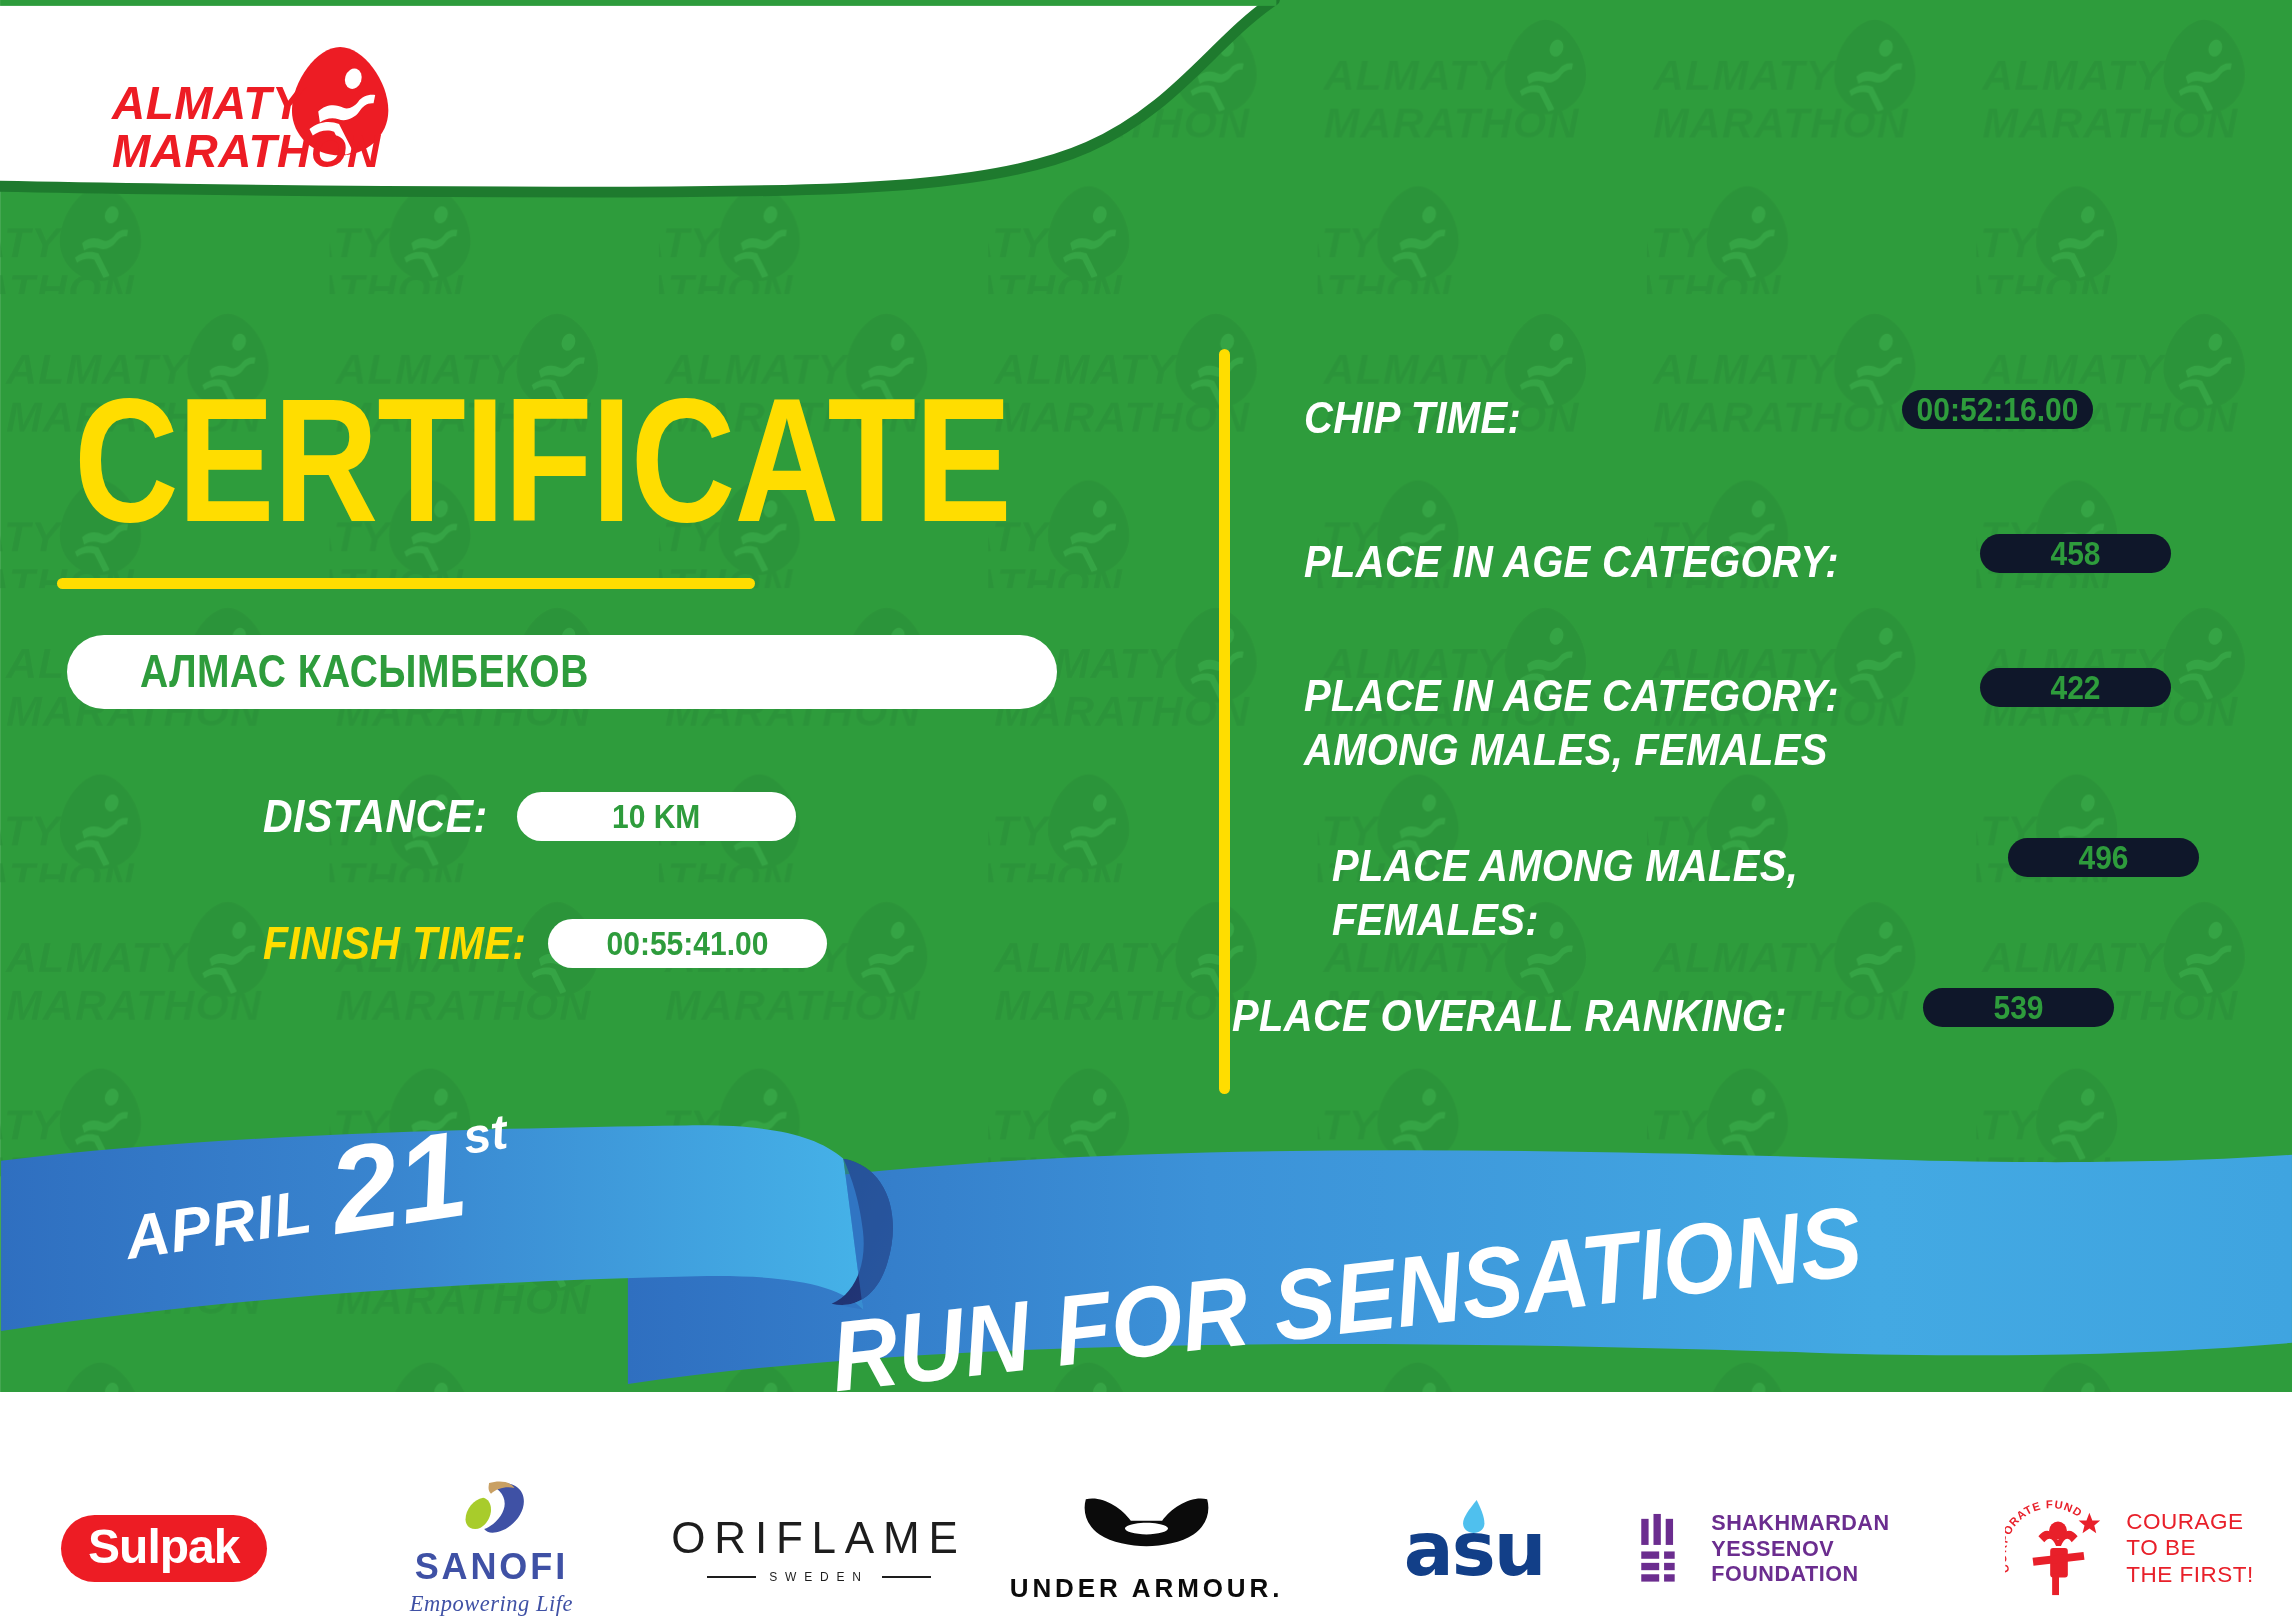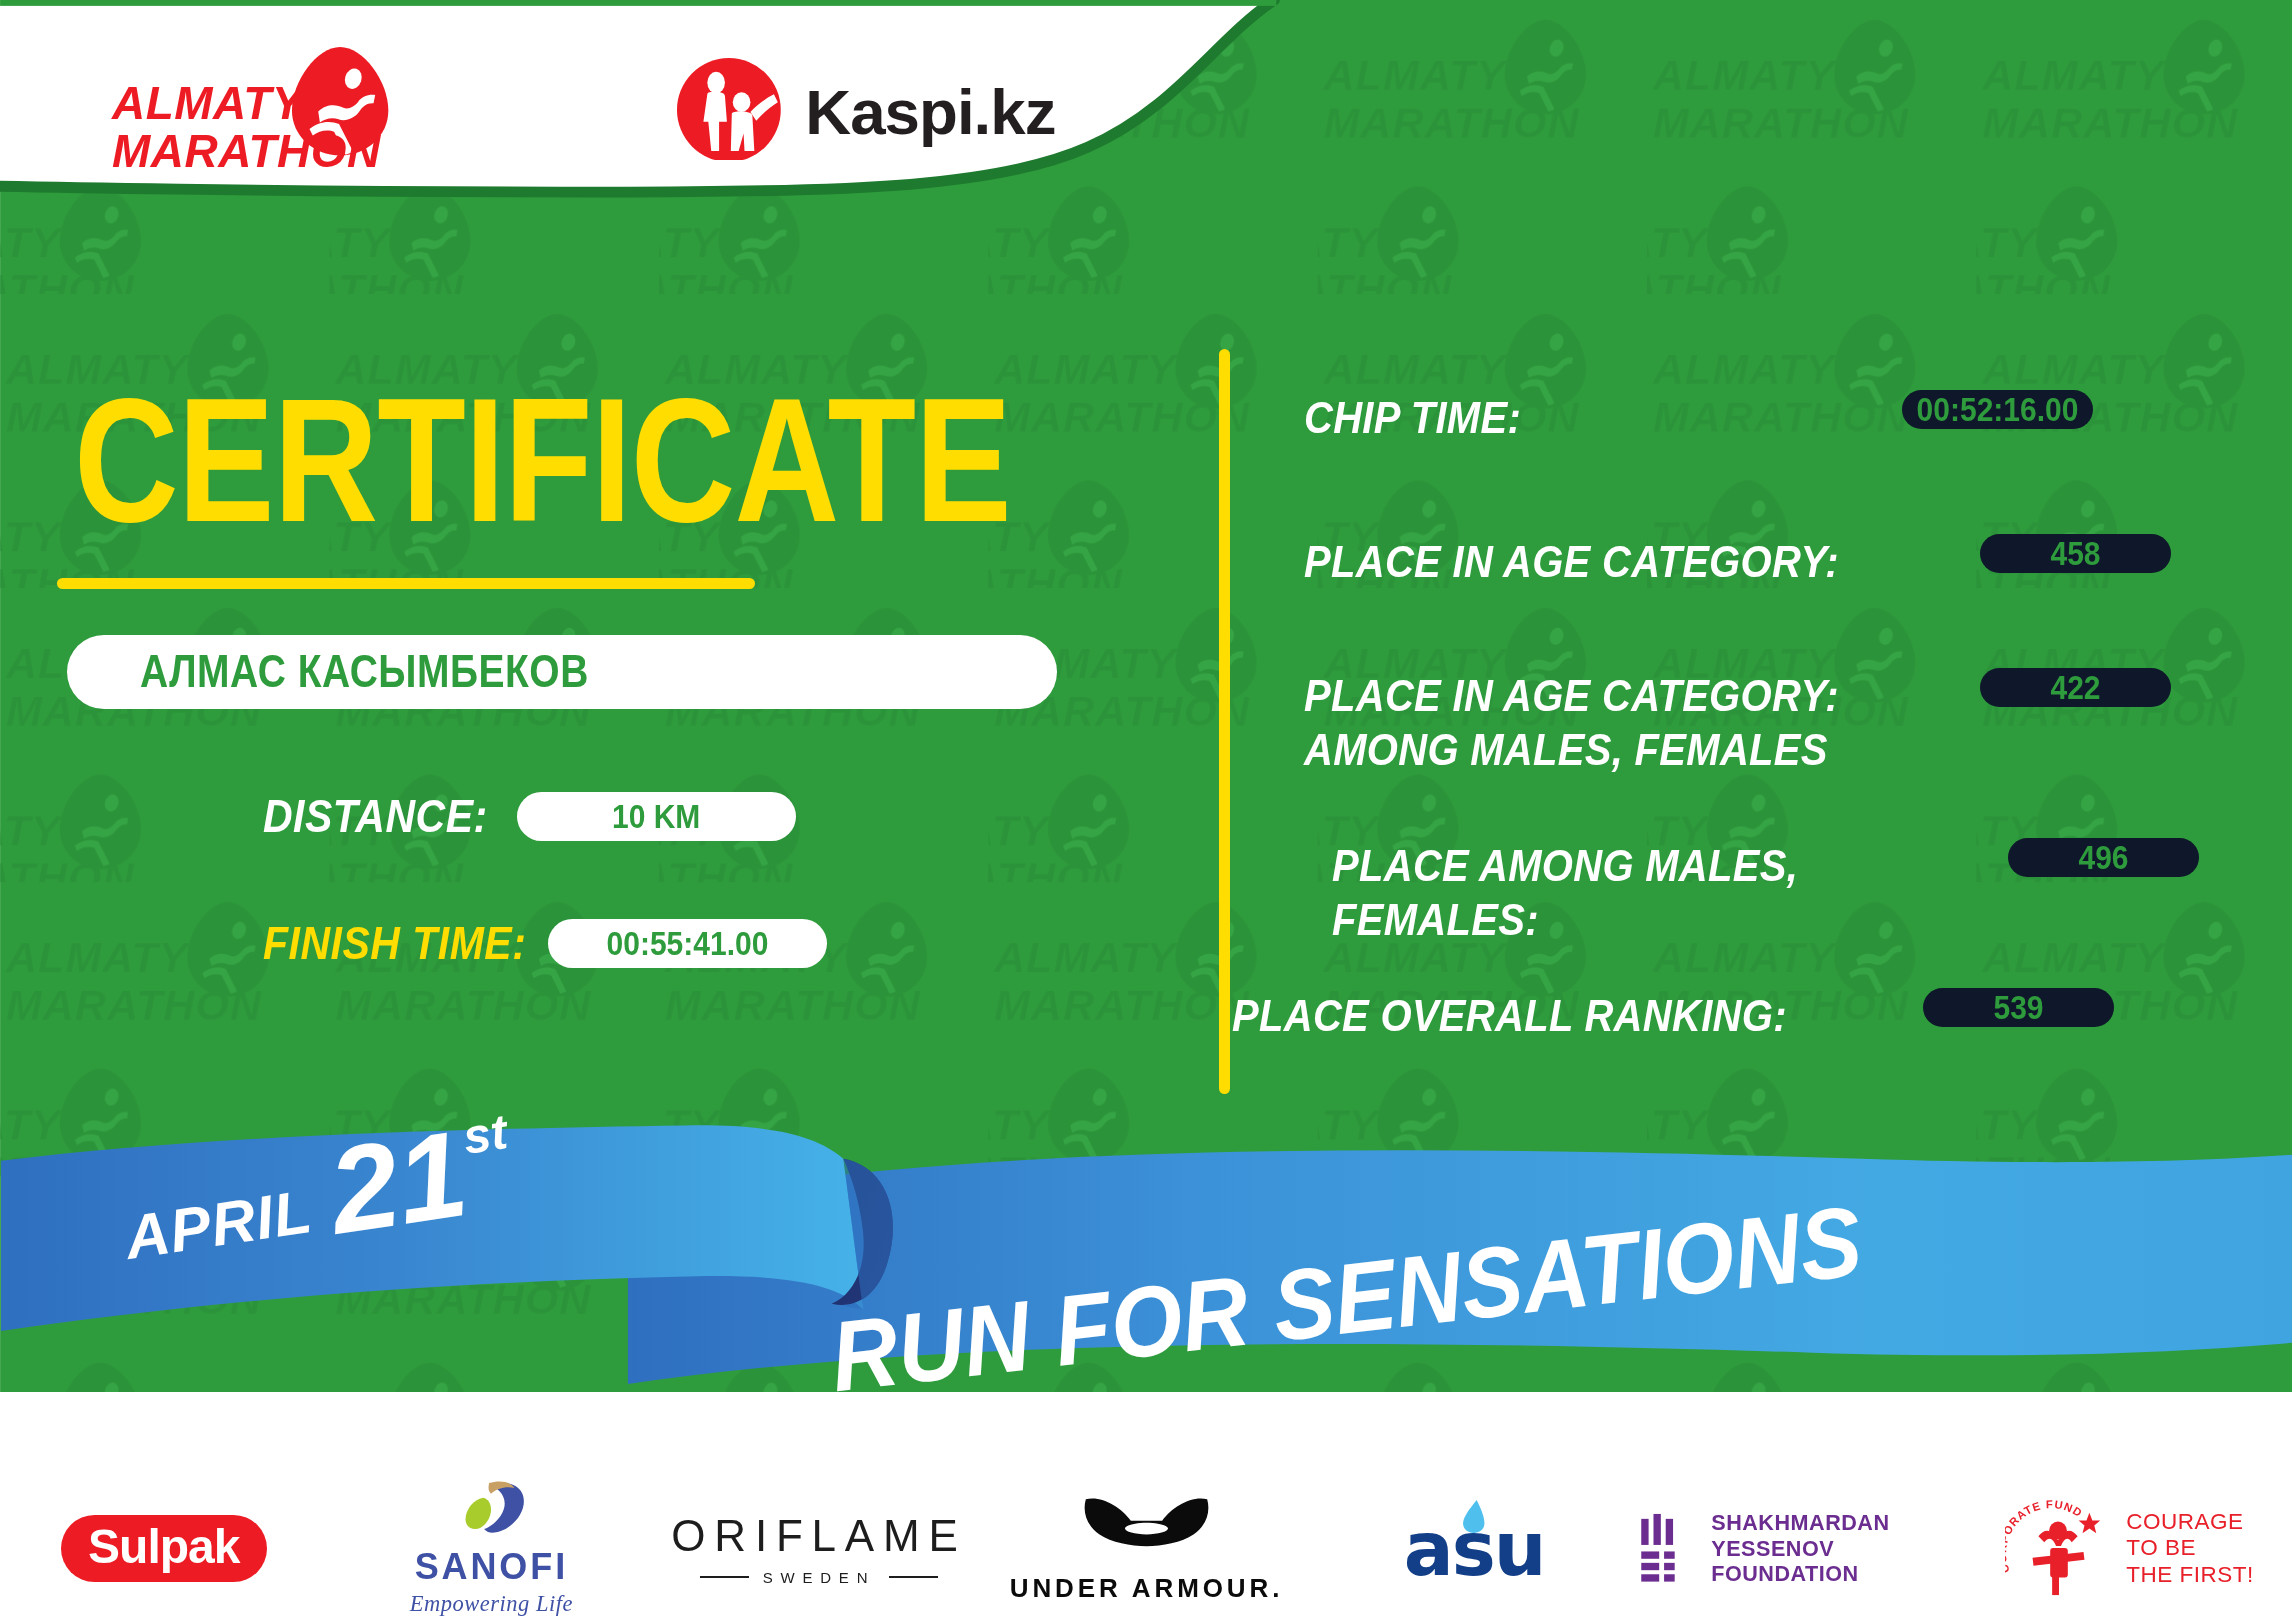--- a/index.html
+++ b/index.html
@@ -220,21 +220,21 @@
   .oriflame { display:flex; flex-direction:column; align-items:center; }
   .orif-word {
     color:#1d1d1d; font-size:44px; letter-spacing:8.8px;
     font-weight:400;
   }
   .orif-sub-row {
     display:flex; align-items:center; gap:13.7px; margin-top:7.8px;
     width:100%; justify-content:center;
   }
   .orif-line { height:2px; background:#1d1d1d; width:49px; }
-  .orif-sub { color:#1d1d1d; font-size:15px; letter-spacing:7.8px; }
+  .orif-sub { color:#1d1d1d; font-size:12px; letter-spacing:7.8px; }
 
   
   .ua { display:flex; flex-direction:column; align-items:center; }
   .ua-word {
     color:#0b0b0b; font-size:26px; font-weight:bold;
     letter-spacing:3.9px; margin-top:7.8px;
   }
 
   
   .asu-word {
@@ -328,35 +328,20 @@
             <path d="M14 150 C30 136 52 134 68 141 L94 192 L80 197 L59 155 C47 150 31 153 20 162 Z"></path>
           </g>
         </g>
         <g font-family="Liberation Sans, sans-serif" font-weight="bold" font-style="italic" fill="#ED1C24">
           <text x="2" y="78" font-size="47" letter-spacing="0.5">ALMATY</text>
           <text x="2" y="127" font-size="47" letter-spacing="0.5">MARATHON</text>
         </g>
       </svg>
     </div>
 
-    <div class="logo-kaspi">
-      <svg width="421" height="103" viewBox="0 0 430 105">
-        <g>
-          <circle cx="54" cy="54" r="53" fill="#ED1C24"></circle>
-          <g fill="#ffffff">
-            <ellipse cx="41" cy="26" rx="9" ry="11"></ellipse>
-            <path d="M32 38 C32 34 50 34 50 40 L52 66 L44 66 L44 96 L36 96 L33 66 L28 66 Z"></path>
-            <ellipse cx="67" cy="46" rx="9" ry="10"></ellipse>
-            <path d="M57 58 C57 54 78 54 78 60 L80 96 L70 96 L69 78 L64 96 L56 96 Z"></path>
-            <path d="M76 56 C84 48 92 42 100 38 L104 46 C96 51 88 58 82 65 Z"></path>
-          </g>
-        </g>
-        <text x="132" y="79" font-family="Liberation Sans, sans-serif" font-size="65" font-weight="bold" fill="#231F20" letter-spacing="-1">Kaspi.kz</text>
-      </svg>
-    </div>
   </div>
 
   <div class="left-col">
 
     <div class="cert-title">CERTIFICATE</div>
 
     <div class="title-rule"></div>
 
     <div class="name-pill">
       <span class="name-text">АЛМАС КАСЫМБЕКОВ</span>

